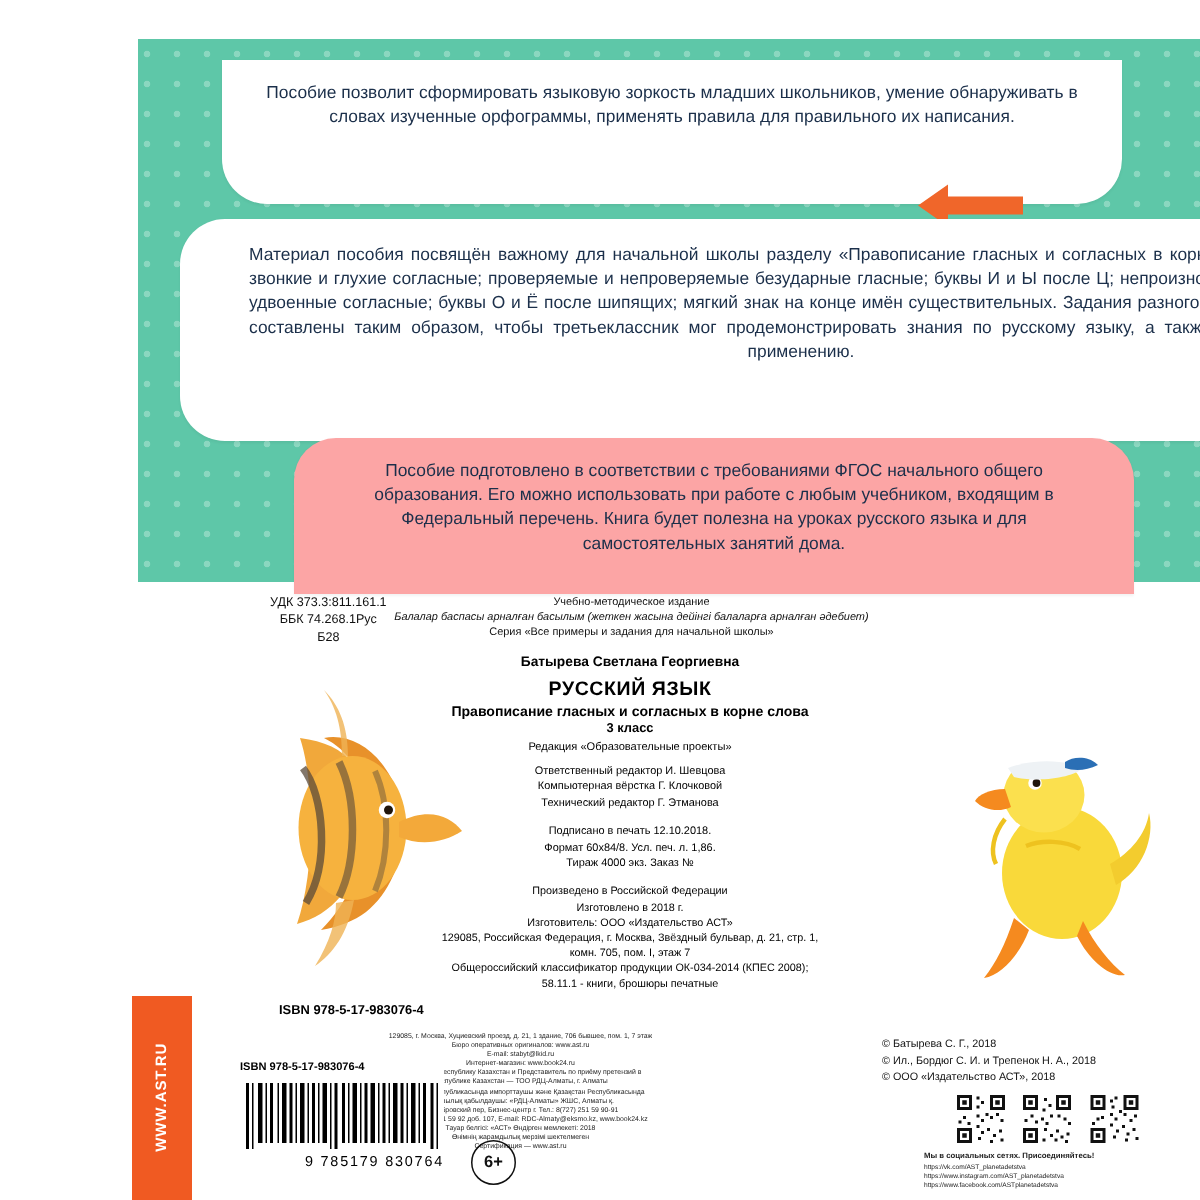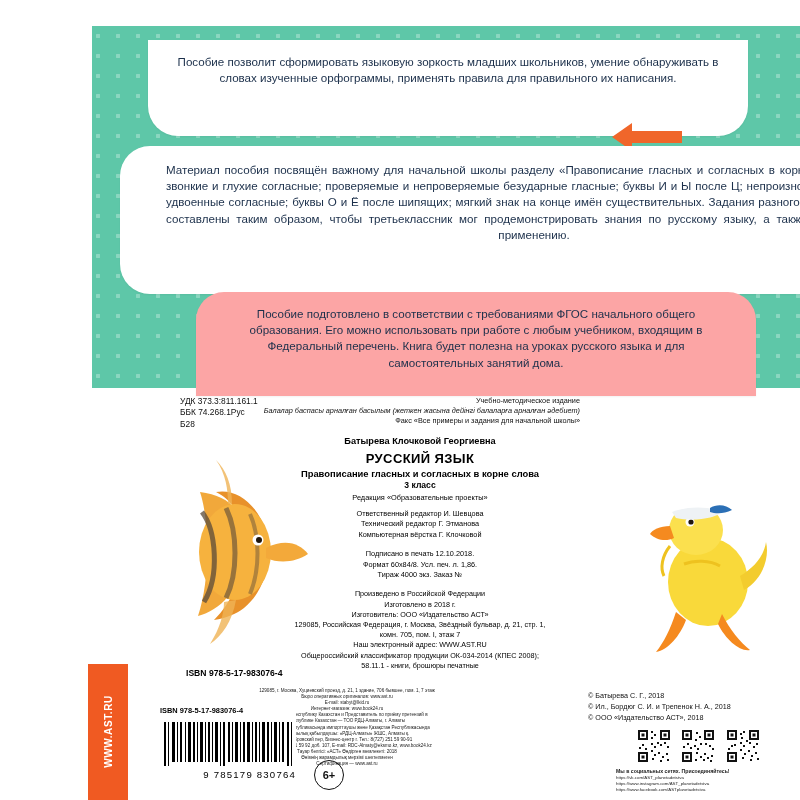--- a/index.html
+++ b/index.html
@@ -59,24 +59,24 @@
     text-align:center;
     font-family:"Liberation Sans", sans-serif;
   }
   .p2 .txt{text-align:justify;text-align-last:center;}
   
   .arrow{
     position:absolute;left:610px;top:108px;width:74px;height:34px;
   }
   .udk{
     position:absolute;left:180px;top:384px;
-    font-size:8.4px;line-height:11.4px;color:#111;text-align:left;
+    font-size:8.4px;line-height:11.4px;color:#111;text-align:center;
   }
   .umi{
-    position:absolute;left:262px;top:384px;width:318px;text-align:right;
+    position:absolute;left:262px;top:384px;width:318px;text-align:center;
     font-size:7.3px;line-height:10.2px;color:#111;
   }
   .title-block{
     position:absolute;left:240px;top:424px;width:360px;text-align:center;color:#000;
   }
   .author{font-size:9.2px;font-weight:bold;margin-bottom:5px;}
   .bigtitle{font-size:13px;font-weight:bold;letter-spacing:.4px;margin-bottom:2px;}
   .subtitle{font-size:9.4px;font-weight:bold;margin-bottom:1px;}
   .klass{font-size:8.6px;font-weight:bold;margin-bottom:3px;}
   .redakcia{font-size:7.4px;margin-bottom:7px;}
@@ -165,46 +165,45 @@
 
   <div class="udk">
     <div>УДК 373.3:811.161.1</div>
     <div>ББК 74.268.1Рус</div>
     <div>Б28</div>
   </div>
 
   <div class="umi">
     <div>Учебно-методическое издание</div>
     <div style="font-style:italic">Балалар баспасы арналған басылым (жеткен жасына дейінгі балаларға арналған әдебиет)</div>
-    <div>Факс «Все примеры и задания для начальной школы»</div>
+    <div>Серия «Все примеры и задания для начальной школы»</div>
   </div>
 
   <div class="title-block">
-    <div class="author">Батырева Клочковой Георгиевна</div>
+    <div class="author">Батырева Светлана Георгиевна</div>
     <div class="bigtitle">РУССКИЙ ЯЗЫК</div>
     <div class="subtitle">Правописание гласных и согласных в корне слова</div>
     <div class="klass">3 класс</div>
     <div class="redakcia">Редакция «Образовательные проекты»</div>
     <div class="staff">
       <div>Ответственный редактор И. Шевцова</div>
+      <div>Компьютерная вёрстка Г. Клочковой</div>
       <div>Технический редактор Г. Этманова</div>
-      <div>Компьютерная вёрстка Г. Клочковой</div>
     </div>
     <div class="print">
       <div>Подписано в печать 12.10.2018.</div>
       <div>Формат 60х84/8. Усл. печ. л. 1,86.</div>
       <div>Тираж 4000 экз. Заказ №</div>
     </div>
     <div class="made">
       <div>Произведено в Российской Федерации</div>
       <div>Изготовлено в 2018 г.</div>
       <div>Изготовитель: ООО «Издательство АСТ»</div>
       <div>129085, Российская Федерация, г. Москва, Звёздный бульвар, д. 21, стр. 1,</div>
       <div>комн. 705, пом. I, этаж 7</div>
-      <div>Наш электронный адрес: WWW.AST.RU</div>
       <div>Общероссийский классификатор продукции ОК-034-2014 (КПЕС 2008);</div>
       <div>58.11.1 - книги, брошюры печатные</div>
     </div>
   </div>
 
   <div class="isbn1">ISBN 978-5-17-983076-4</div>
 
   <div class="tinyblock" style="white-space:pre-line;">129085, г. Москва, Хуциевский проезд, д. 21, 1 здание, 706 бывшее, пом. 1, 7 этаж
 Бюро оперативных оригиналов: www.ast.ru
 E-mail: stabyt@lkid.ru

